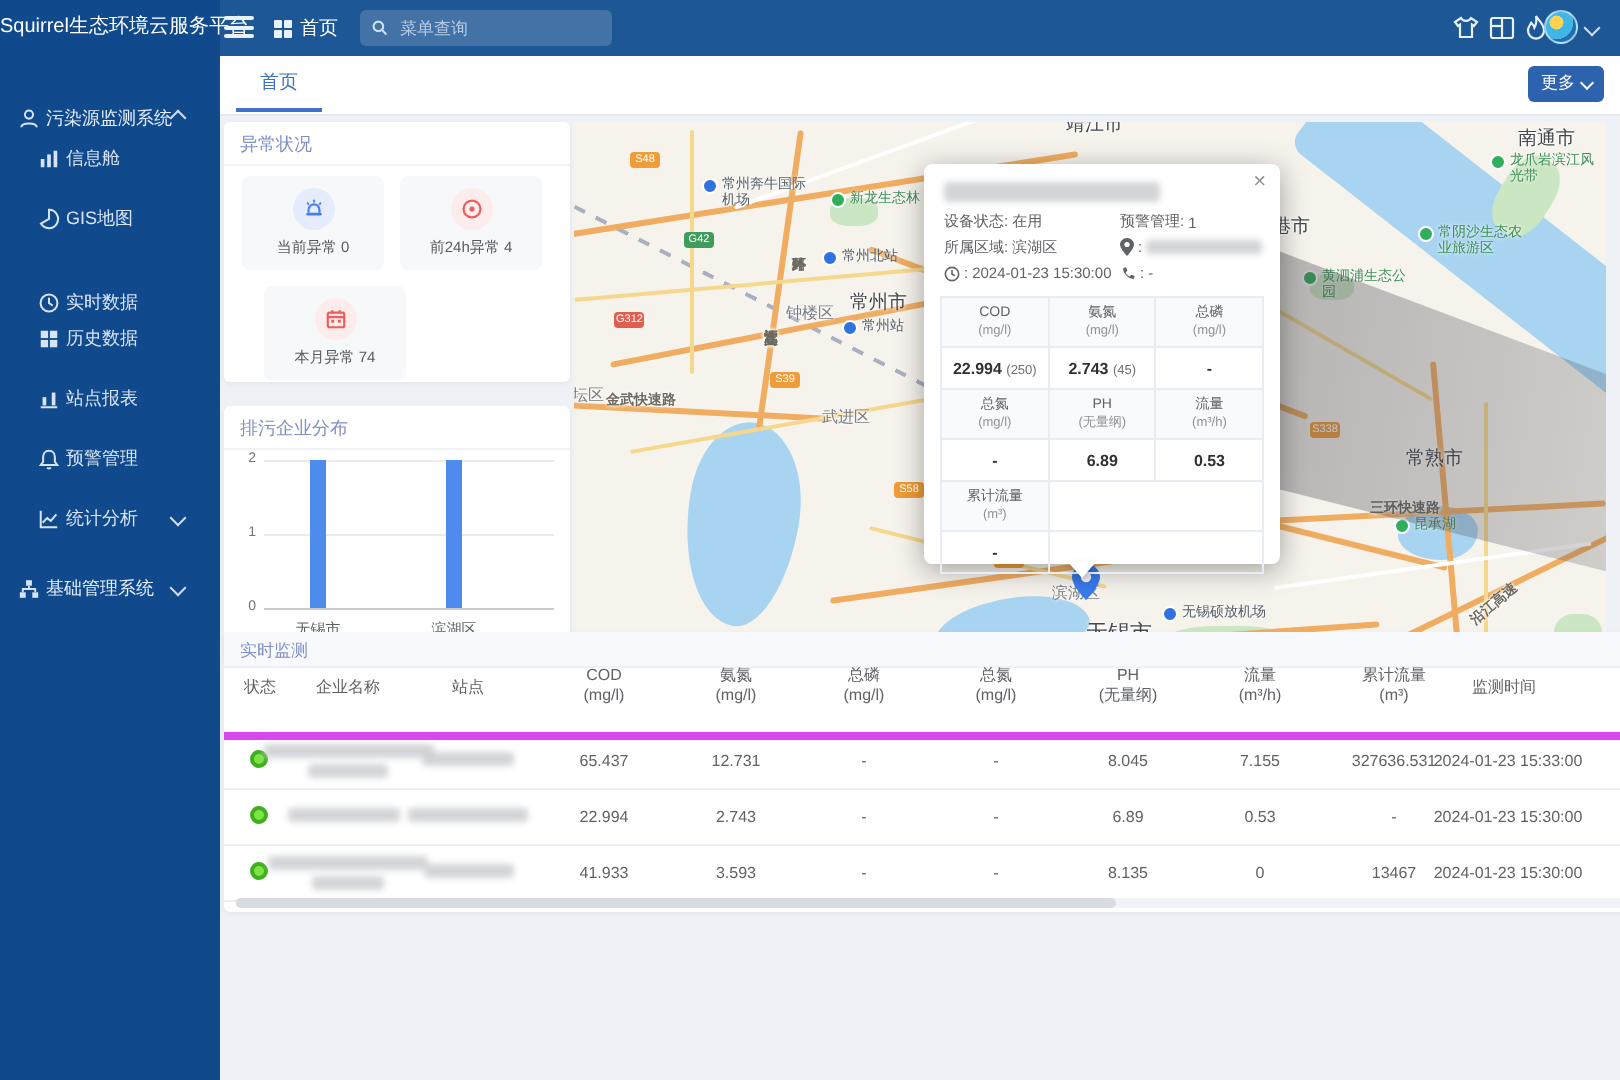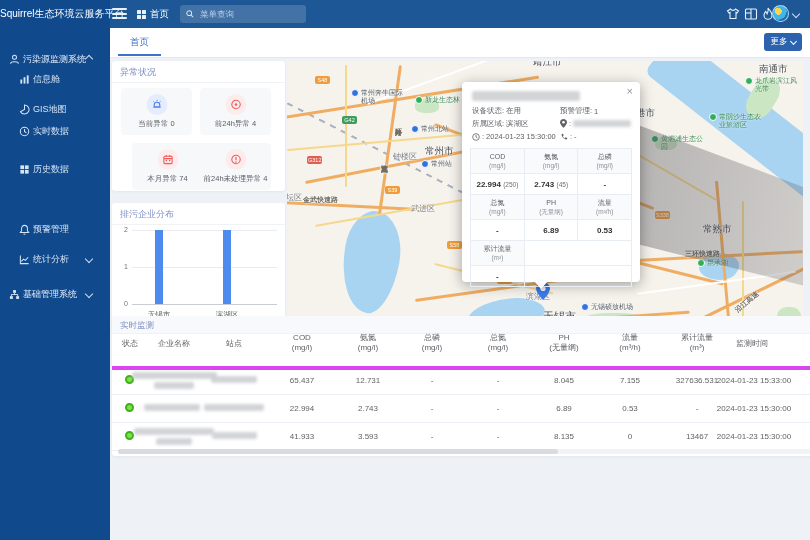--- a/index.html
+++ b/index.html
@@ -198,39 +198,49 @@
     <div class="side-row item" style="top:40px">
       <span class="ico">
         <svg width="11" height="11" viewBox="0 0 12 12">
             <rect x="1.5" y="6" width="2" height="4.5" fill="#d7e4f5"></rect>
             <rect x="5" y="3.5" width="2" height="7" fill="#d7e4f5"></rect>
             <rect x="8.5" y="1.5" width="2" height="9" fill="#d7e4f5"></rect>
           </svg>
       </span>
       <span class="lbl">信息舱</span>
     </div>
-    <div class="side-row item" style="top:92px">
+    <div class="side-row item" style="top:112px">
       <span class="ico">
         <svg width="11" height="11" viewBox="0 0 12 12">
             <circle cx="6" cy="6" r="4.6" fill="none" stroke="#d7e4f5" stroke-width="1.1"></circle>
             <path d="M6 3.2 V6 L8 7.4" fill="none" stroke="#d7e4f5" stroke-width="1.1"></path>
           </svg>
       </span>
       <span class="lbl">实时数据</span>
     </div>
     <div class="side-row item" style="top:130px">
       <span class="ico">
         <svg width="11" height="11" viewBox="0 0 12 12">
             <rect x="1.5" y="1.5" width="4" height="4" fill="#d7e4f5"></rect>
             <rect x="6.5" y="1.5" width="4" height="4" fill="#d7e4f5"></rect>
             <rect x="1.5" y="6.5" width="4" height="4" fill="#d7e4f5"></rect>
             <rect x="6.5" y="6.5" width="4" height="4" fill="#d7e4f5"></rect>
           </svg>
       </span>
       <span class="lbl">历史数据</span>
+    </div>
+    <div class="side-row item" style="top:160px">
+      <span class="ico">
+        <svg width="11" height="11" viewBox="0 0 12 12">
+            <path d="M1.5 10.5 H10.5" stroke="#d7e4f5" stroke-width="1.1"></path>
+            <rect x="2.5" y="5" width="2" height="4.5" fill="#d7e4f5"></rect>
+            <rect x="7.5" y="2.5" width="2" height="7" fill="#d7e4f5"></rect>
+          </svg>
+      </span>
+      <span class="lbl">站点报表</span>
     </div>
     <div class="side-row item" style="top:190px">
       <span class="ico">
         <svg width="11" height="11" viewBox="0 0 12 12">
             <path d="M6 1.5 C8 1.5 9.2 3 9.2 5 V7.5 L10.5 9.3 H1.5 L2.8 7.5 V5 C2.8 3 4 1.5 6 1.5 Z" fill="none" stroke="#d7e4f5" stroke-width="1.1"></path>
             <path d="M5 10.6 A1.2 1.2 0 0 0 7 10.6" fill="none" stroke="#d7e4f5" stroke-width="1.1"></path>
           </svg>
       </span>
       <span class="lbl">预警管理</span>
     </div>
@@ -292,30 +302,20 @@
     <div class="stat-cell" style="left:20px;top:82px">
       <span class="stat-ic red">
         <svg width="11" height="11" viewBox="0 0 12 12">
             <rect x="1.5" y="2.5" width="9" height="8" rx="1" fill="none" stroke="currentColor" stroke-width="1.2"></rect>
             <path d="M1.5 5 H10.5 M4 1.2 V3 M8 1.2 V3" stroke="currentColor" stroke-width="1.2"></path>
             <rect x="3.4" y="6.4" width="1.6" height="1.6" fill="currentColor"></rect>
             <rect x="7" y="6.4" width="1.6" height="1.6" fill="currentColor"></rect>
           </svg>
       </span>
       <span class="stat-lbl">本月异常 74</span>
-    </div>
-    <div class="stat-cell" style="left:88px;top:82px">
-      <span class="stat-ic red">
-        <svg width="11" height="11" viewBox="0 0 12 12">
-            <circle cx="6" cy="6" r="4.6" fill="none" stroke="currentColor" stroke-width="1.2"></circle>
-            <line x1="6" y1="3.2" x2="6" y2="6.8" stroke="currentColor" stroke-width="1.3"></line>
-            <circle cx="6" cy="8.6" r="0.8" fill="currentColor"></circle>
-          </svg>
-      </span>
-      <span class="stat-lbl">前24h未处理异常 4</span>
     </div>
   </section>
 
   <section class="abs card chart-card">
     <div class="card-hd">
         <span>排污企业分布</span>
       </div>
     <div class="plot">
         <div class="axisline" style="top: 80px;"></div>
         <div class="ytick" style="left: 2px; top: 76px;">0</div>

